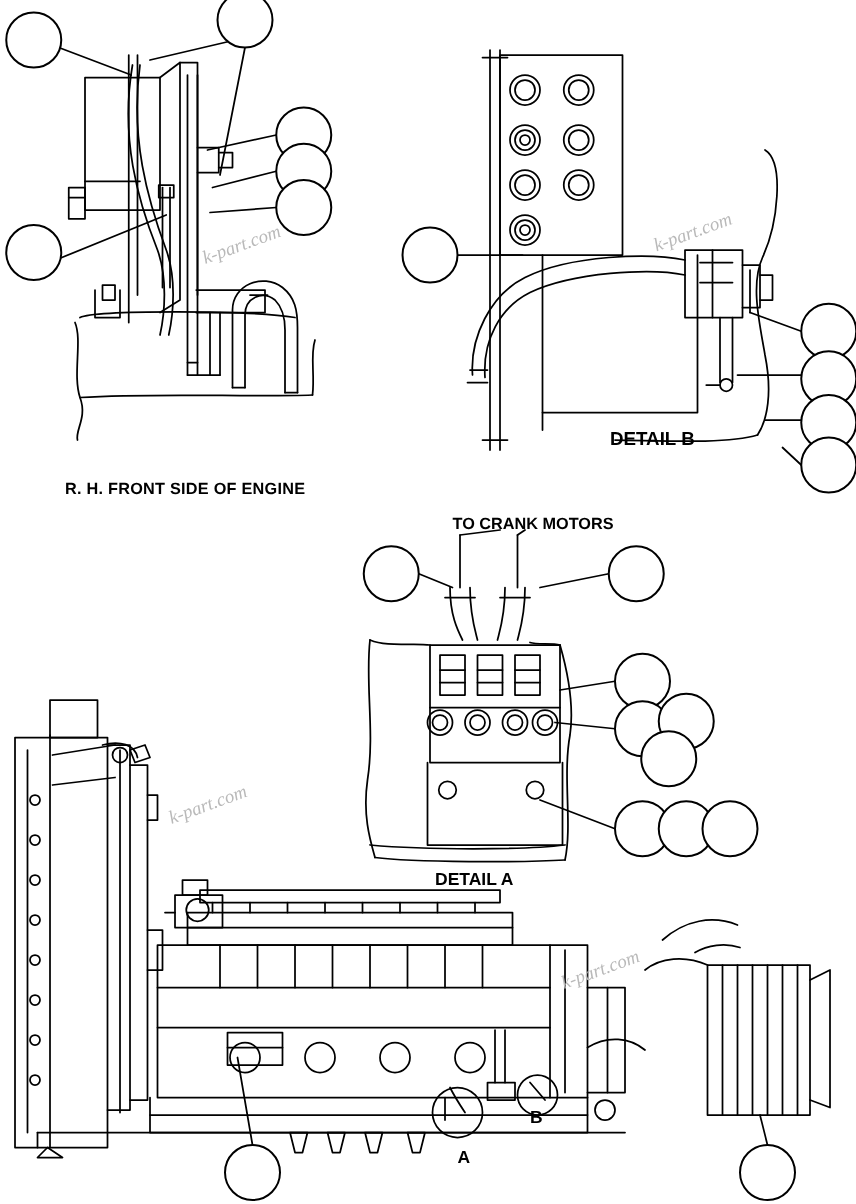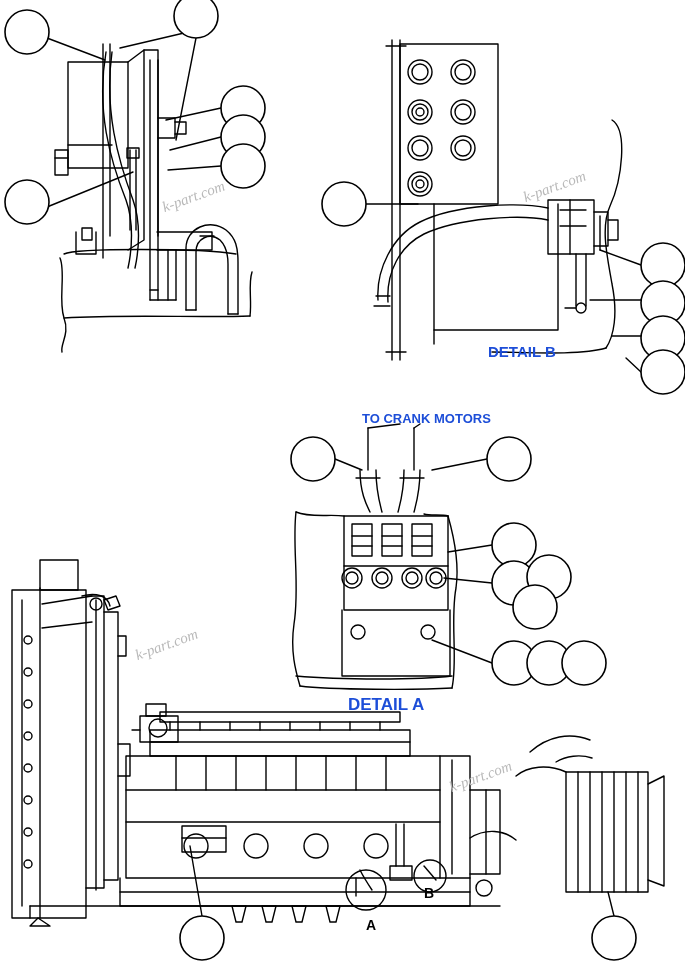--- a/index.html
+++ b/index.html
@@ -22,26 +22,26 @@
   }
   svg.diagram {
     position: absolute;
     left: 0; top: 0;
     width: 685px;
     height: 963px;
   }
   .lbl {
     position: absolute;
     font-weight: bold;
-    color: #1d4ed8;
+    color: #000000;
     white-space: nowrap;
   }
   .lbl-rh  { left: 52px;  top: 383px; font-size: 13px; letter-spacing: 0.2px; }
   .lbl-db  { left: 488px; top: 343px; font-size: 15px; }
-  .lbl-da  { left: 348px; top: 695px; font-size: 17px; }
+  .lbl-da  { left: 348px; top: 695px; font-size: 14px; }
   .lbl-tcm { left: 326px; top: 411px; font-size: 13px; margin-left: 36px; }
   .callout-letter {
     position: absolute;
     font-weight: bold;
     font-size: 14px;
     color: #000;
   }
   .wm {
     position: absolute;
     color: #b9b9b9;
@@ -350,20 +350,21 @@
         <circle cx="514" cy="663" r="22"></circle>
         <circle cx="549" cy="663" r="22"></circle>
         <circle cx="584" cy="663" r="22"></circle>
         <circle cx="202" cy="938" r="22"></circle>
         <circle cx="614" cy="938" r="22"></circle>
       </g>
 
     </g>
   </svg>
 
+  <div class="lbl lbl-rh">R. H. FRONT SIDE OF ENGINE</div>
   <div class="lbl lbl-db">DETAIL B</div>
   <div class="lbl lbl-da">DETAIL A</div>
   <div class="lbl lbl-tcm">TO CRANK MOTORS</div>
 
   <div class="callout-letter" style="left:366px; top:917px;">A</div>
   <div class="callout-letter" style="left:424px; top:885px;">B</div>
 
   <div class="wm" style="left:160px; top:200px;">k-part.com</div>
   <div class="wm" style="left:521px; top:190px;">k-part.com</div>
   <div class="wm" style="left:133px; top:648px;">k-part.com</div>

